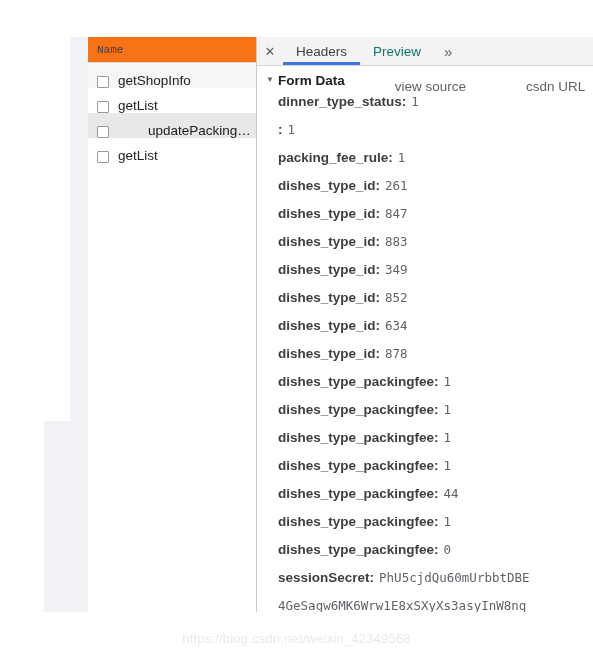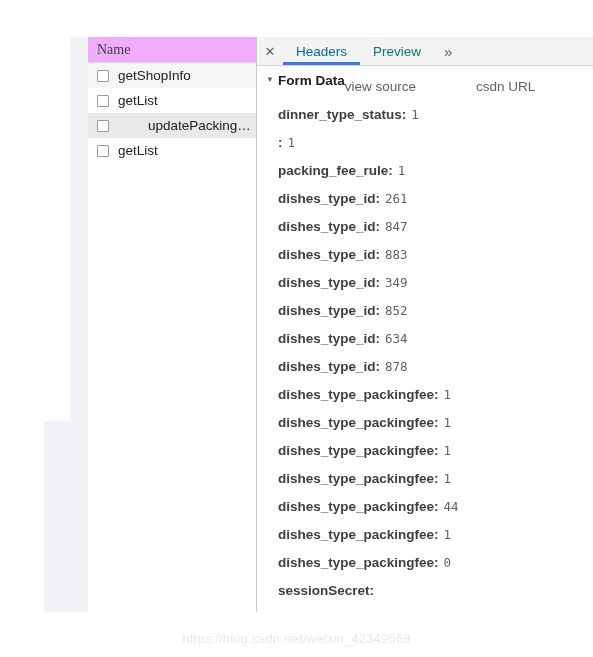--- a/index.html
+++ b/index.html
@@ -55,31 +55,31 @@
     background: #ffffff;
     border-right: 1px solid #cacaca;
     box-sizing: border-box;
     display: flex;
     flex-direction: column;
   }
   #network-list-header {
     height: 26px;
     line-height: 26px;
     padding-left: 9px;
-    font-size: 14px;
+    font-size: 11px;
     color: #3c4043;
-    background: #f0abfc;
+    background: #f97316;
     border-bottom: 1px solid #d9d9d9;
     box-sizing: border-box;
-    font-family: Liberation Serif, serif;
+    font-family: Liberation Mono, monospace;
   }
   .net-row {
     height: 25px;
     display: flex;
-    align-items: center;
+    align-items: flex-end;
     padding-left: 9px;
     font-size: 13.5px;
     color: #202124;
     box-sizing: border-box;
     background: #ffffff;
     white-space: nowrap;
   }
   .net-row.alt {
     background: #f6f6f6;
   }
@@ -140,21 +140,21 @@
     padding: 0 13px;
     display: flex;
     align-items: center;
     font-size: 13.5px;
     color: #0f766e;
     position: relative;
     cursor: pointer;
     white-space: nowrap;
   }
   .tab.active {
-    color: #0369a1;
+    color: #404040;
   }
   .tab.active::after {
     content: "";
     position: absolute;
     left: 0;
     right: 0;
     bottom: 0;
     height: 3px;
     background: var(--accent, #3b78e7);
   }
@@ -189,36 +189,37 @@
     color: #5f6368;
     font-size: 8px;
     margin-right: 4px;
     line-height: 1;
     position: relative;
     top: 0px;
   }
   #section-title {
     font-weight: bold;
     color: #202124;
+    margin-right: 50px;
   }
   .view-link {
     color: #5f6368;
     margin-right: 60px;
     cursor: pointer;
     white-space: nowrap;
     margin-top: 12px;
   }
 
   #form-rows {
     padding-left: 21px;
   }
   .form-row {
     height: 28px;
     display: flex;
-    align-items: flex-end;
+    align-items: flex-start;
     font-size: 13.5px;
     white-space: nowrap;
   }
   .form-key {
     font-weight: bold;
     color: #3c4043;
   }
   .form-colon {
     font-weight: bold;
     color: #3c4043;
@@ -403,20 +404,21 @@
 
         <div class="form-row">
           <span class="form-key">dishes_type_packingfee</span>
             <span class="form-colon">:</span>
             <span class="form-val">0</span>
         </div>
 
         <div class="form-row">
           <span class="form-key">sessionSecret</span>
             <span class="form-colon">:</span>
+            <span class="form-val">PhU5cjdQu60mUrbbtDBE</span>
         </div>
 
         <div class="form-row wrapped">
           <span class="form-cont">4GeSagw6MK6Wrw1E8xSXyXs3asyInW8nq</span>
         </div>
 
       </div>
     </div>
   </div>
 </div>

